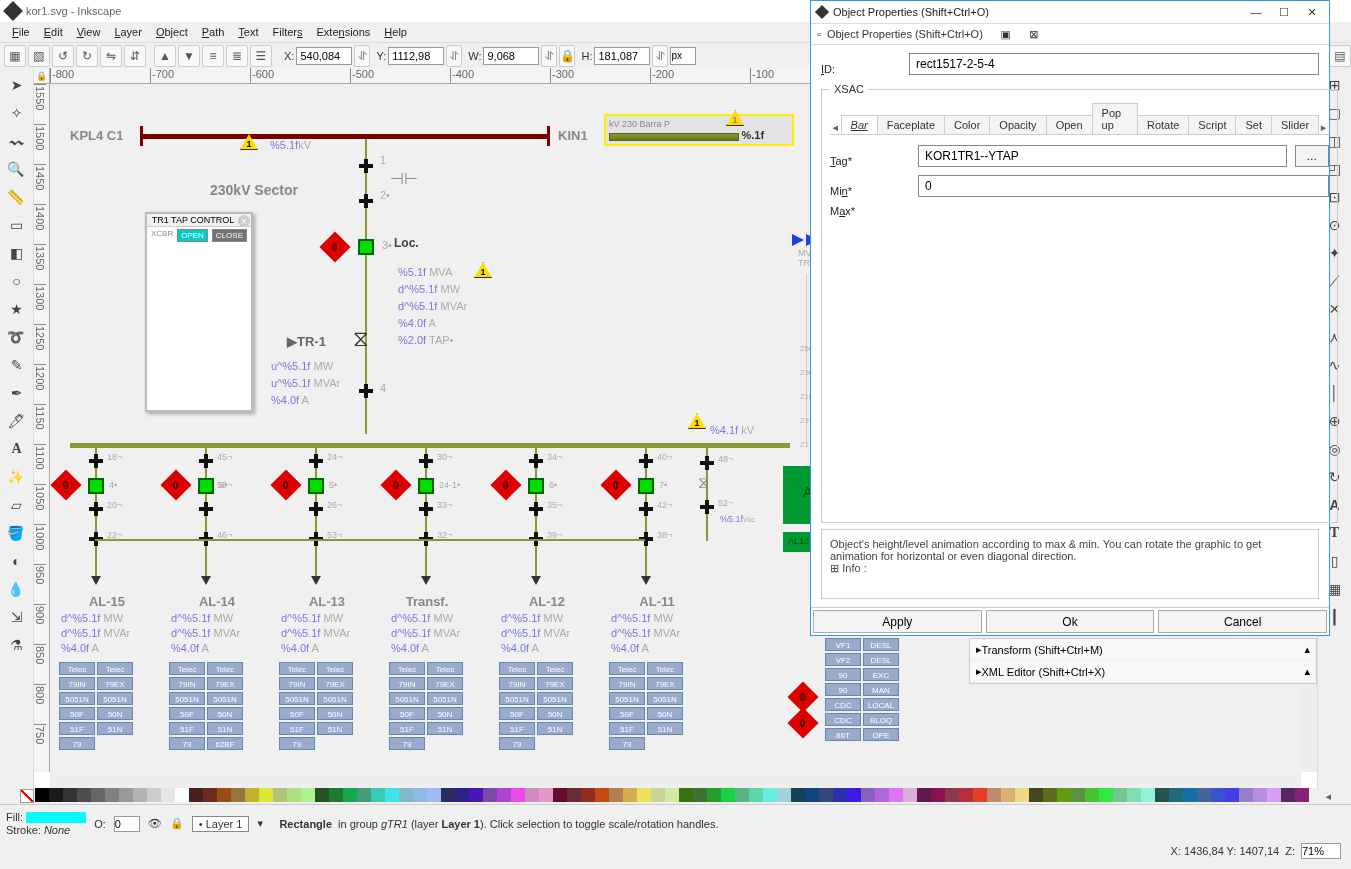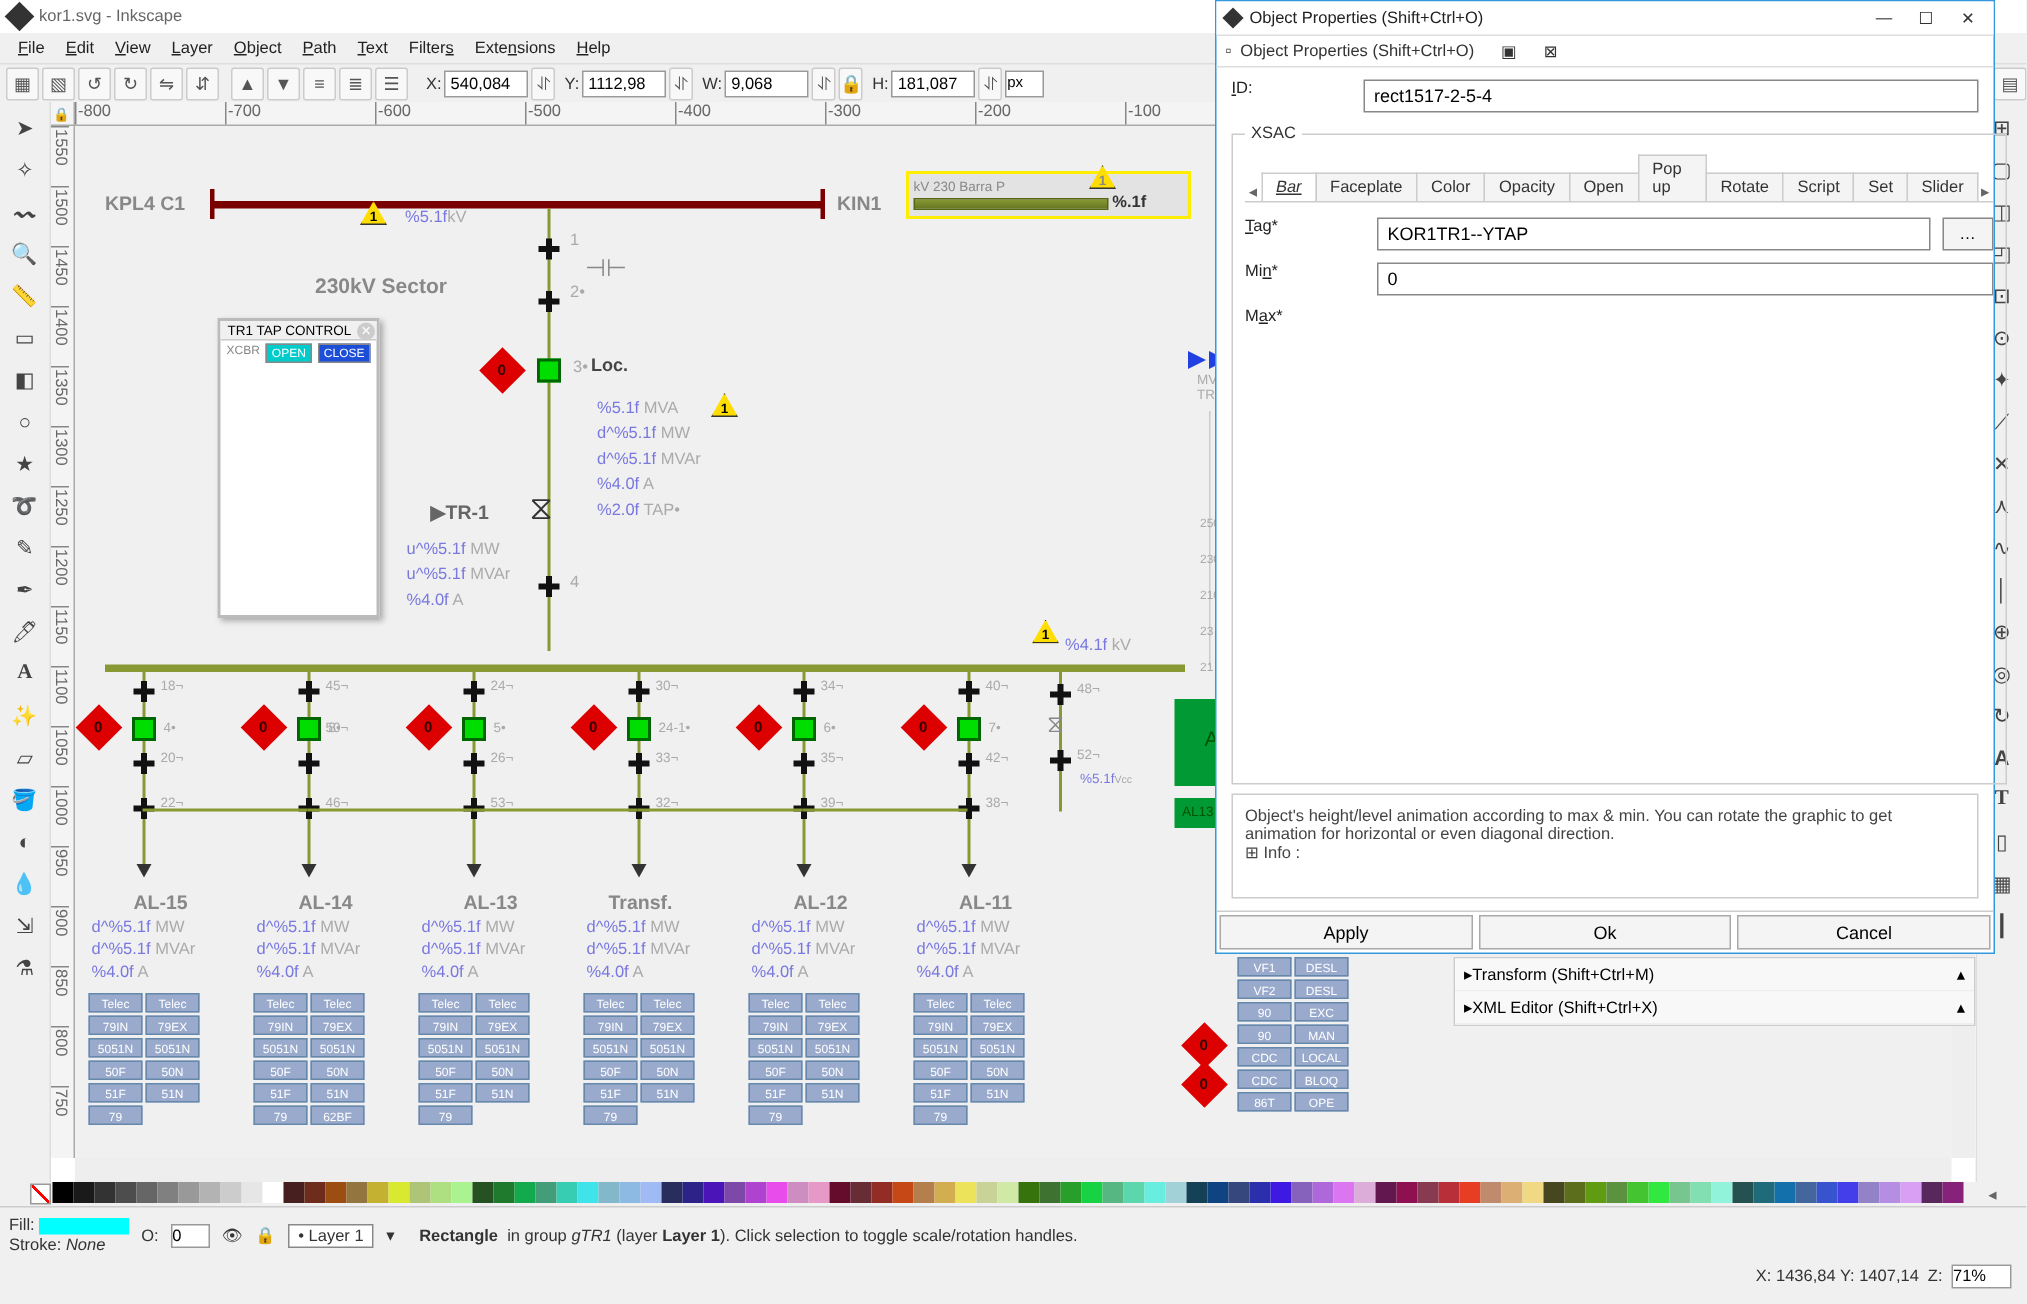--- a/index.html
+++ b/index.html
@@ -39,21 +39,21 @@
 .zoom-box{position:absolute;right:10px;bottom:10px;display:flex;gap:6px;font-size:11px;color:#333;align-items:center;}
 .zoom-in{width:40px;height:16px;border:1px solid #999;}
 
 
 .dialog{position:absolute;top:0;left:810px;width:520px;background:#fff;border:1px solid #3399dd;box-shadow:none;z-index:100;}
 .dlg-title{height:22px;background:#fff;display:flex;align-items:center;padding:0 6px;gap:6px;color:#222;}
 .dlg-title .spacer{flex:1;}
 .dlg-ctrl{width:22px;height:18px;display:flex;align-items:center;justify-content:center;font-size:11px;color:#333;}
 .dlg-sub{height:22px;border-top:1px solid #ddd;border-bottom:1px solid #ddd;display:flex;align-items:center;padding:0 6px;gap:6px;color:#333;}
 .dlg-body{padding:8px 10px;}
-.fld-row{display:flex;align-items:flex-start;margin-bottom:8px;gap:8px;}
+.fld-row{display:flex;align-items:flex-end;margin-bottom:8px;gap:8px;}
 .fld-row label{width:80px;font-size:11px;color:#222;}
 .fld-row input{flex:1;height:22px;border:1px solid #888;padding:0 6px;font-size:12px;}
 .btn-ell{width:34px;height:22px;border:1px solid #888;background:#f4f4f4;}
 .tabs{display:flex;border-bottom:1px solid #ccc;gap:0;margin-bottom:10px;align-items:flex-end;}
 .tabs .tab{padding:3px 9px;border:1px solid #ccc;border-bottom:none;background:#f4f4f4;font-size:11px;color:#333;margin-right:-1px;}
 .tabs .tab.active{background:#fff;font-style:italic;text-decoration:underline;}
 .tabs .sc{width:14px;text-align:center;color:#666;}
 .fs{border:1px solid #ccc;margin-bottom:6px;padding:8px;position:relative;}
 .fs legend{font-size:11px;color:#333;padding:0 4px;}
 .info-box{border:1px solid #ccc;padding:8px;font-size:11px;color:#444;height:70px;}
@@ -75,21 +75,21 @@
 .blk-cross{position:absolute;width:14px;height:14px;}
 .blk-cross::before{content:'';position:absolute;top:5px;left:0;width:14px;height:4px;background:#111;}
 .blk-cross::after{content:'';position:absolute;top:0;left:5px;width:4px;height:14px;background:#111;}
 .vline{position:absolute;width:2px;background:#889933;}
 .arrow-down{position:absolute;width:0;height:0;border-left:5px solid transparent;border-right:5px solid transparent;border-top:9px solid #333;}
 .tap-panel{position:absolute;background:#fff;border:2px solid #bbb;box-shadow:2px 2px 4px rgba(0,0,0,.3);}
 .tap-hdr{background:#f0f0f0;text-align:center;font-size:9px;padding:1px;border-bottom:1px solid #ccc;}
 .tap-bar{width:16px;height:130px;background:#00e0e0;border:1px solid #0080a0;margin:8px auto;position:relative;}
 .tap-foot{display:flex;justify-content:space-around;padding:2px;}
 .tap-btn{font-size:8px;padding:1px 3px;border:1px solid #888;background:#0cc;color:#fff;}
-.tap-btn.cl{background:#1d4ed8;}
+.tap-btn.cl{background:#737373;}
 .tap-ctrl-btn{width:14px;height:10px;background:#0aa;display:block;margin:1px;color:#fff;font-size:7px;text-align:center;line-height:10px;}
 .feeder-lbl{font-size:13px;color:#888;font-weight:bold;}
 .relay{width:36px;height:13px;background:#99aacc;color:#fff;font-size:8px;text-align:center;line-height:13px;border:1px solid #6688aa;display:inline-block;}
 .grn-box{position:absolute;background:#009933;}
 .kvbox{position:absolute;border:2px solid #ffee00;background:rgba(200,200,200,.3);padding:3px;font-size:9px;color:#888;}
 .kvbar{height:8px;width:130px;background:linear-gradient(#889933,#667722);display:inline-block;vertical-align:middle;border:1px solid #556611;}
 </style>
 </head>
 <body>
 

